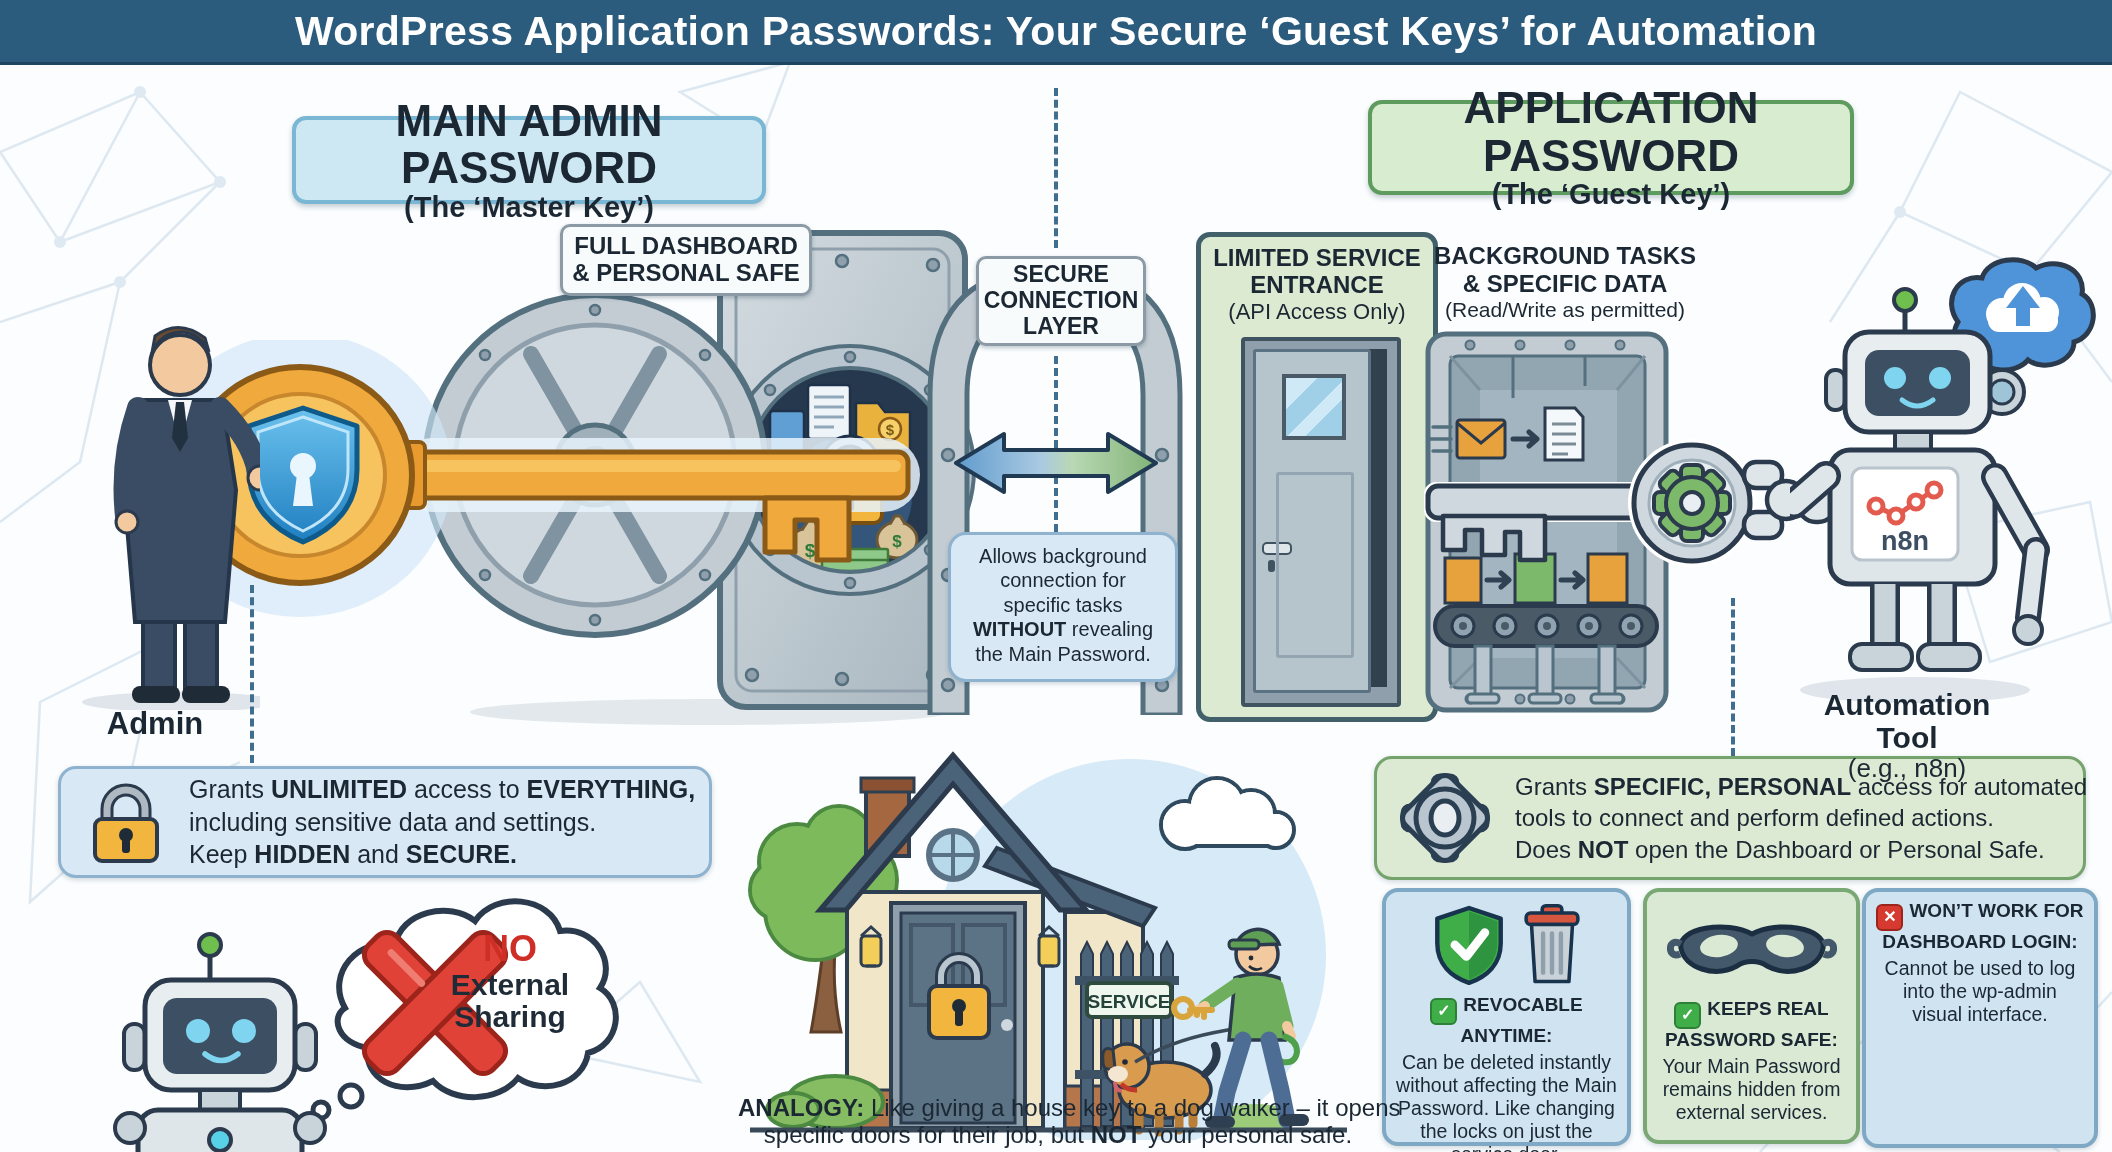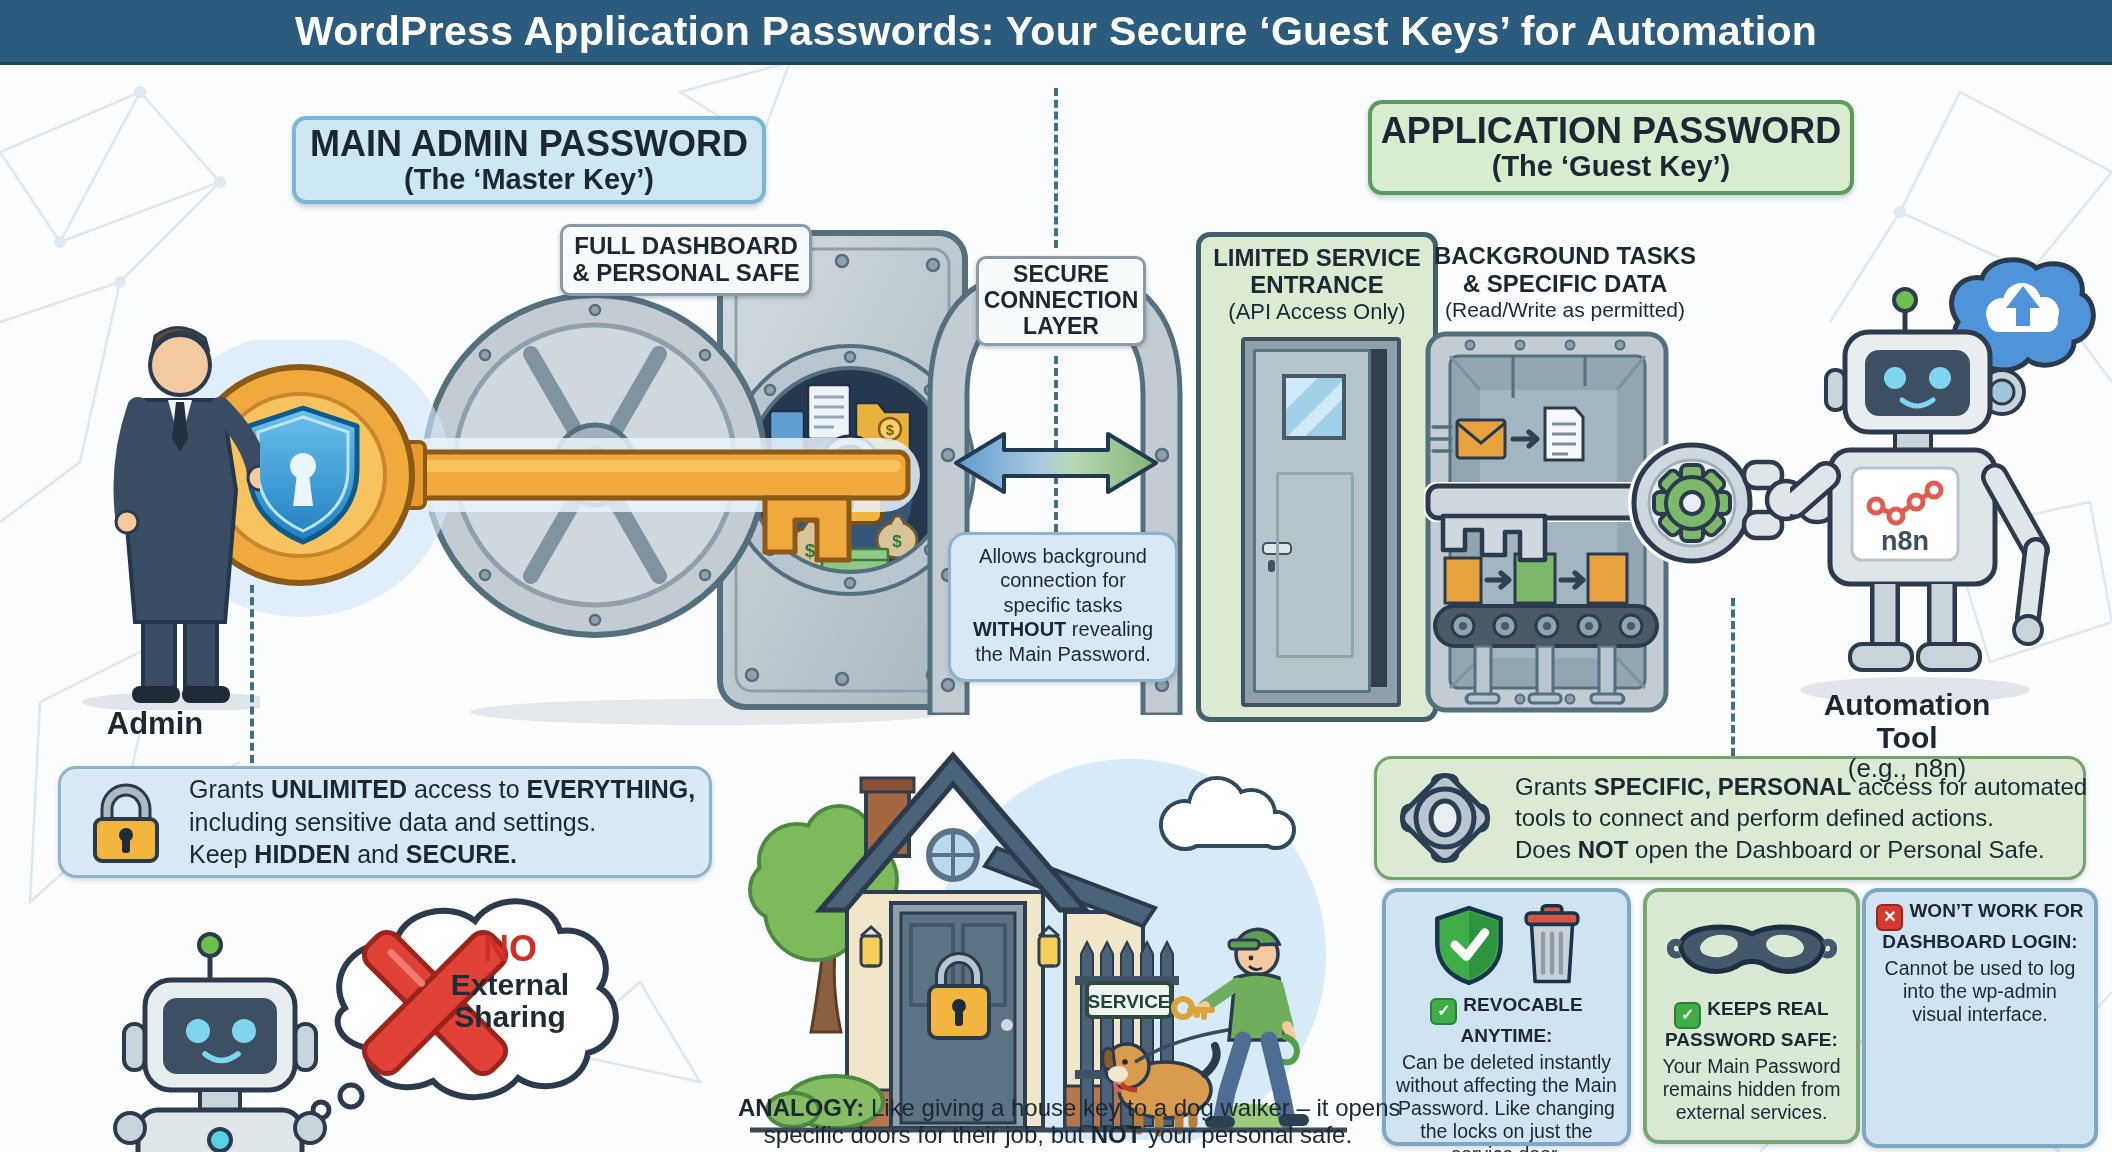--- a/index.html
+++ b/index.html
@@ -8,21 +8,21 @@
   .abs{position:absolute;}
   svg text{font-family:"Liberation Sans",sans-serif;}
 
   .banner{background:#2b5c7d;display:flex;align-items:center;justify-content:center;border-bottom:3px solid #1d4560;}
   .banner h1{margin:0;color:#ffffff;font-size:41px;font-weight:bold;letter-spacing:.3px;}
 
   .hbox{border-radius:14px;text-align:center;display:flex;flex-direction:column;justify-content:center;
         box-shadow:0 3px 5px rgba(40,70,90,.25);}
   .hbox.blue{background:#cde7f3;border:4px solid #79b7d4;}
   .hbox.green{background:#d8ecd0;border:4px solid #5d9c5e;}
-  .hbox .t{font-size:36px;font-weight:bold;line-height:1.08;}
+  .hbox .t{font-size:44px;font-weight:bold;line-height:1.08;}
   .hbox .s{font-size:29px;font-weight:bold;line-height:1.08;}
 
   .wlabel{background:#f8fbfc;border:3px solid #8b9aa4;border-radius:10px;text-align:center;font-weight:bold;
           box-shadow:0 2px 4px rgba(40,70,90,.3);display:flex;flex-direction:column;justify-content:center;}
   .wlabel div{line-height:1.12;}
 
   .dash{border-left:4px dashed #3f6e8e;}
 
   .info{border-radius:18px;display:flex;align-items:center;box-shadow:0 2px 5px rgba(40,70,90,.2);}
   .info.blue{background:#d8e9f5;border:3px solid #8fb3cf;}

